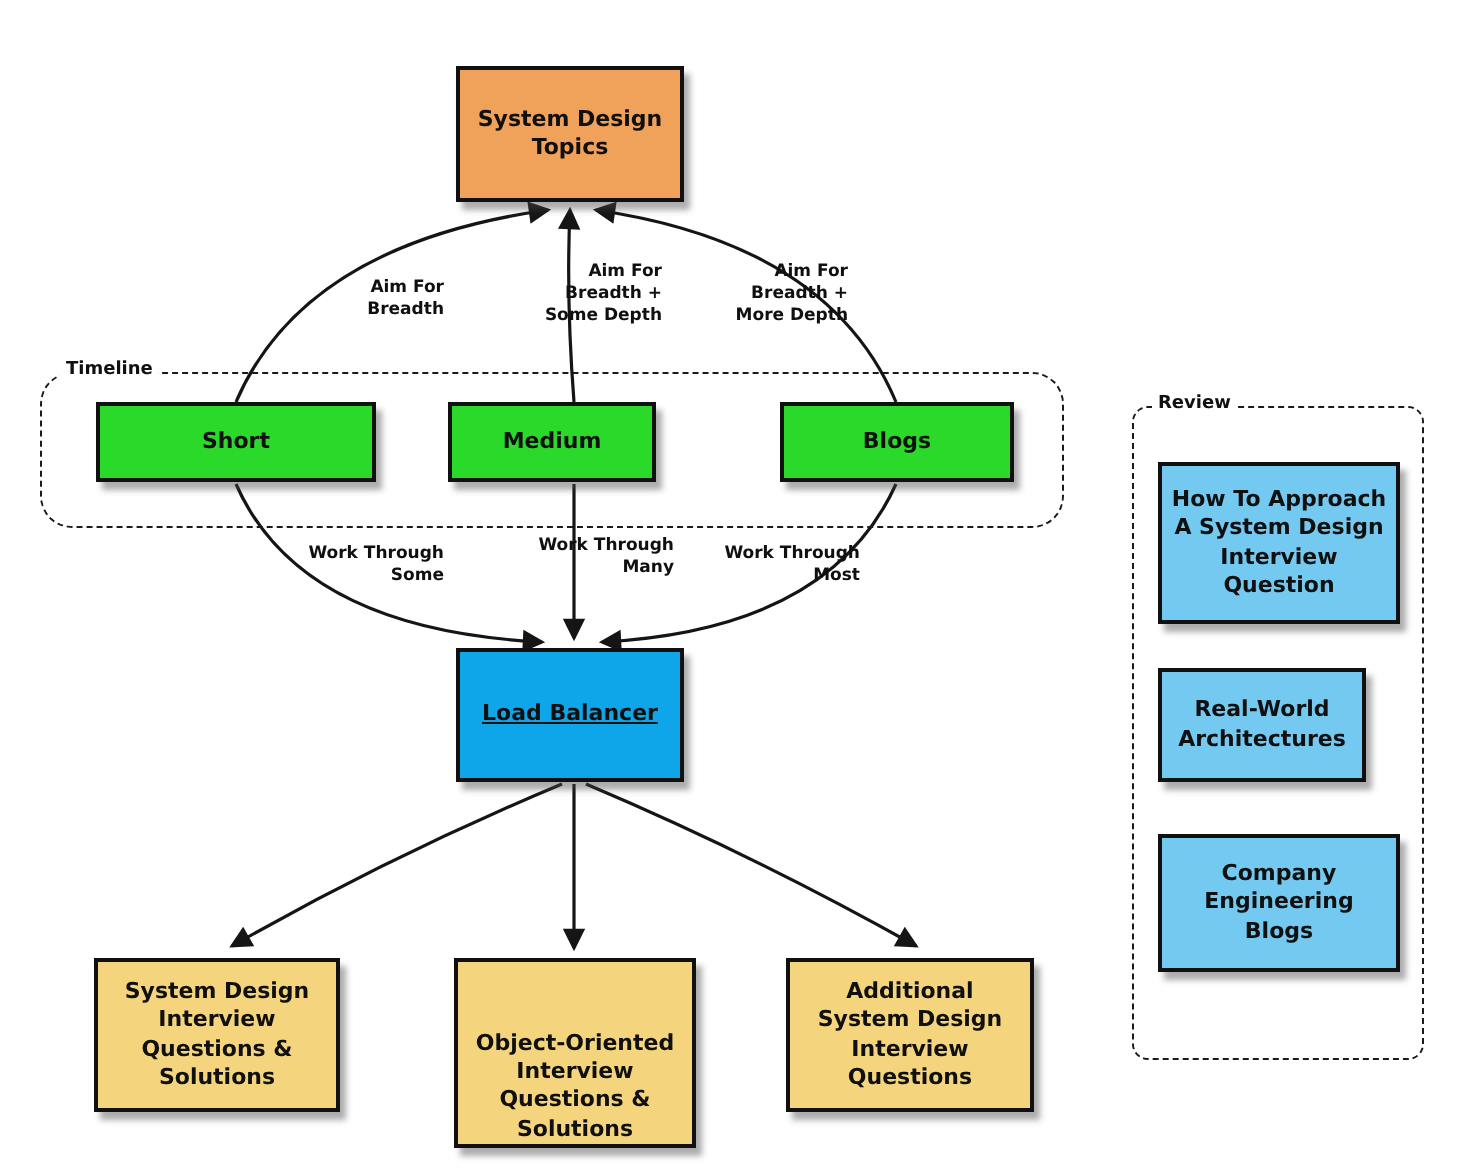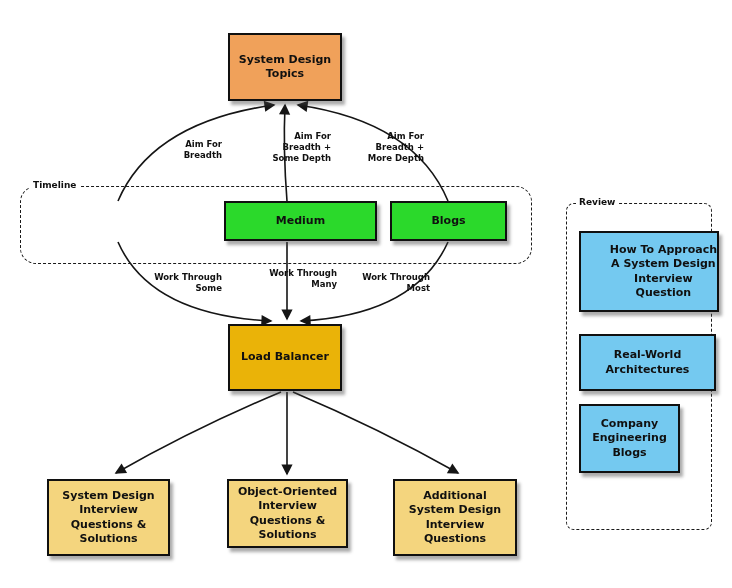--- a/index.html
+++ b/index.html
@@ -27,21 +27,21 @@
     font-weight: bold;
     font-size: 11px;
     line-height: 1.3;
     text-align: center;
     white-space: pre-line;
     color: #101010;
     box-sizing: border-box;
   }
   .fill-orange { background: #F0A15A; }
   .fill-green  { background: #2BD92B; }
-  .fill-pink   { background: #eab308; }
+  .fill-pink   { background: #0ea5e9; text-decoration: underline; }
   .fill-tan    { background: #F4D57E; }
   .fill-blue   { background: #74C9F0; }
 
   .group {
     position: absolute;
     border: 1.6px dashed #1a1a1a;
     box-sizing: border-box;
   }
   .group-label {
     position: absolute;
@@ -101,21 +101,24 @@
   <div class="edge-label" style="left:261px; top:131px; width:70px;">Aim For
 Breadth +
 Some Depth</div>
   <div class="edge-label" style="left:352px; top:131px; width:72px;">Aim For
 Breadth +
 More Depth</div>
 
   <div class="group" style="left:20px; top:186px; width:512px; height:78px; border-radius:16px;">
     <span class="group-label">Timeline</span>
   </div>
-  <div class="box fill-green" style="left:224px; top:201px; width:153px; height:40px;">
+  <div class="box fill-green" style="left:48px; top:201px; width:140px; height:40px;">
+    <span>Short</span>
+  </div>
+  <div class="box fill-green" style="left:224px; top:201px; width:104px; height:40px;">
     <span>Medium</span>
   </div>
   <div class="box fill-green" style="left:390px; top:201px; width:117px; height:40px;">
     <span>Blogs</span>
   </div>
 
   <div class="edge-label" style="left:142px; top:272px; width:80px;">Work Through
 Some</div>
   <div class="edge-label" style="left:257px; top:268px; width:80px;">Work Through
 Many</div>
@@ -125,45 +128,45 @@
   <div class="box fill-pink" style="left:228px; top:324px; width:114px; height:67px;">
     <span>Load Balancer</span>
   </div>
 
   <div class="box fill-tan" style="left:47px; top:479px; width:123px; height:77px;">
     <span>System Design
 Interview
 Questions &amp;
 Solutions</span>
   </div>
-  <div class="box fill-tan" style="left:227px; top:479px; width:121px; height:69px;">
+  <div class="box fill-tan" style="left:227px; top:479px; width:121px; height:95px;align-items:flex-end;">
     <span>Object-Oriented
 Interview
 Questions &amp;
 Solutions</span>
   </div>
   <div class="box fill-tan" style="left:393px; top:479px; width:124px; height:77px;">
     <span>Additional
 System Design
 Interview
 Questions</span>
   </div>
 
   <div class="group" style="left:566px; top:203px; width:146px; height:327px; border-radius:8px;">
     <span class="group-label">Review</span>
   </div>
-  <div class="box fill-blue" style="left:579px; top:231px; width:140px; height:81px;justify-content:flex-end;">
+  <div class="box fill-blue" style="left:579px; top:231px; width:121px; height:81px;">
     <span>How To Approach
 A System Design
 Interview
 Question</span>
   </div>
-  <div class="box fill-blue" style="left:579px; top:334px; width:137px; height:57px;">
+  <div class="box fill-blue" style="left:579px; top:334px; width:104px; height:57px;">
     <span>Real-World
 Architectures</span>
   </div>
-  <div class="box fill-blue" style="left:579px; top:404px; width:101px; height:69px;">
+  <div class="box fill-blue" style="left:579px; top:417px; width:121px; height:69px;">
     <span>Company
 Engineering
 Blogs</span>
   </div>
 
 </div>
 
 </body></html>

